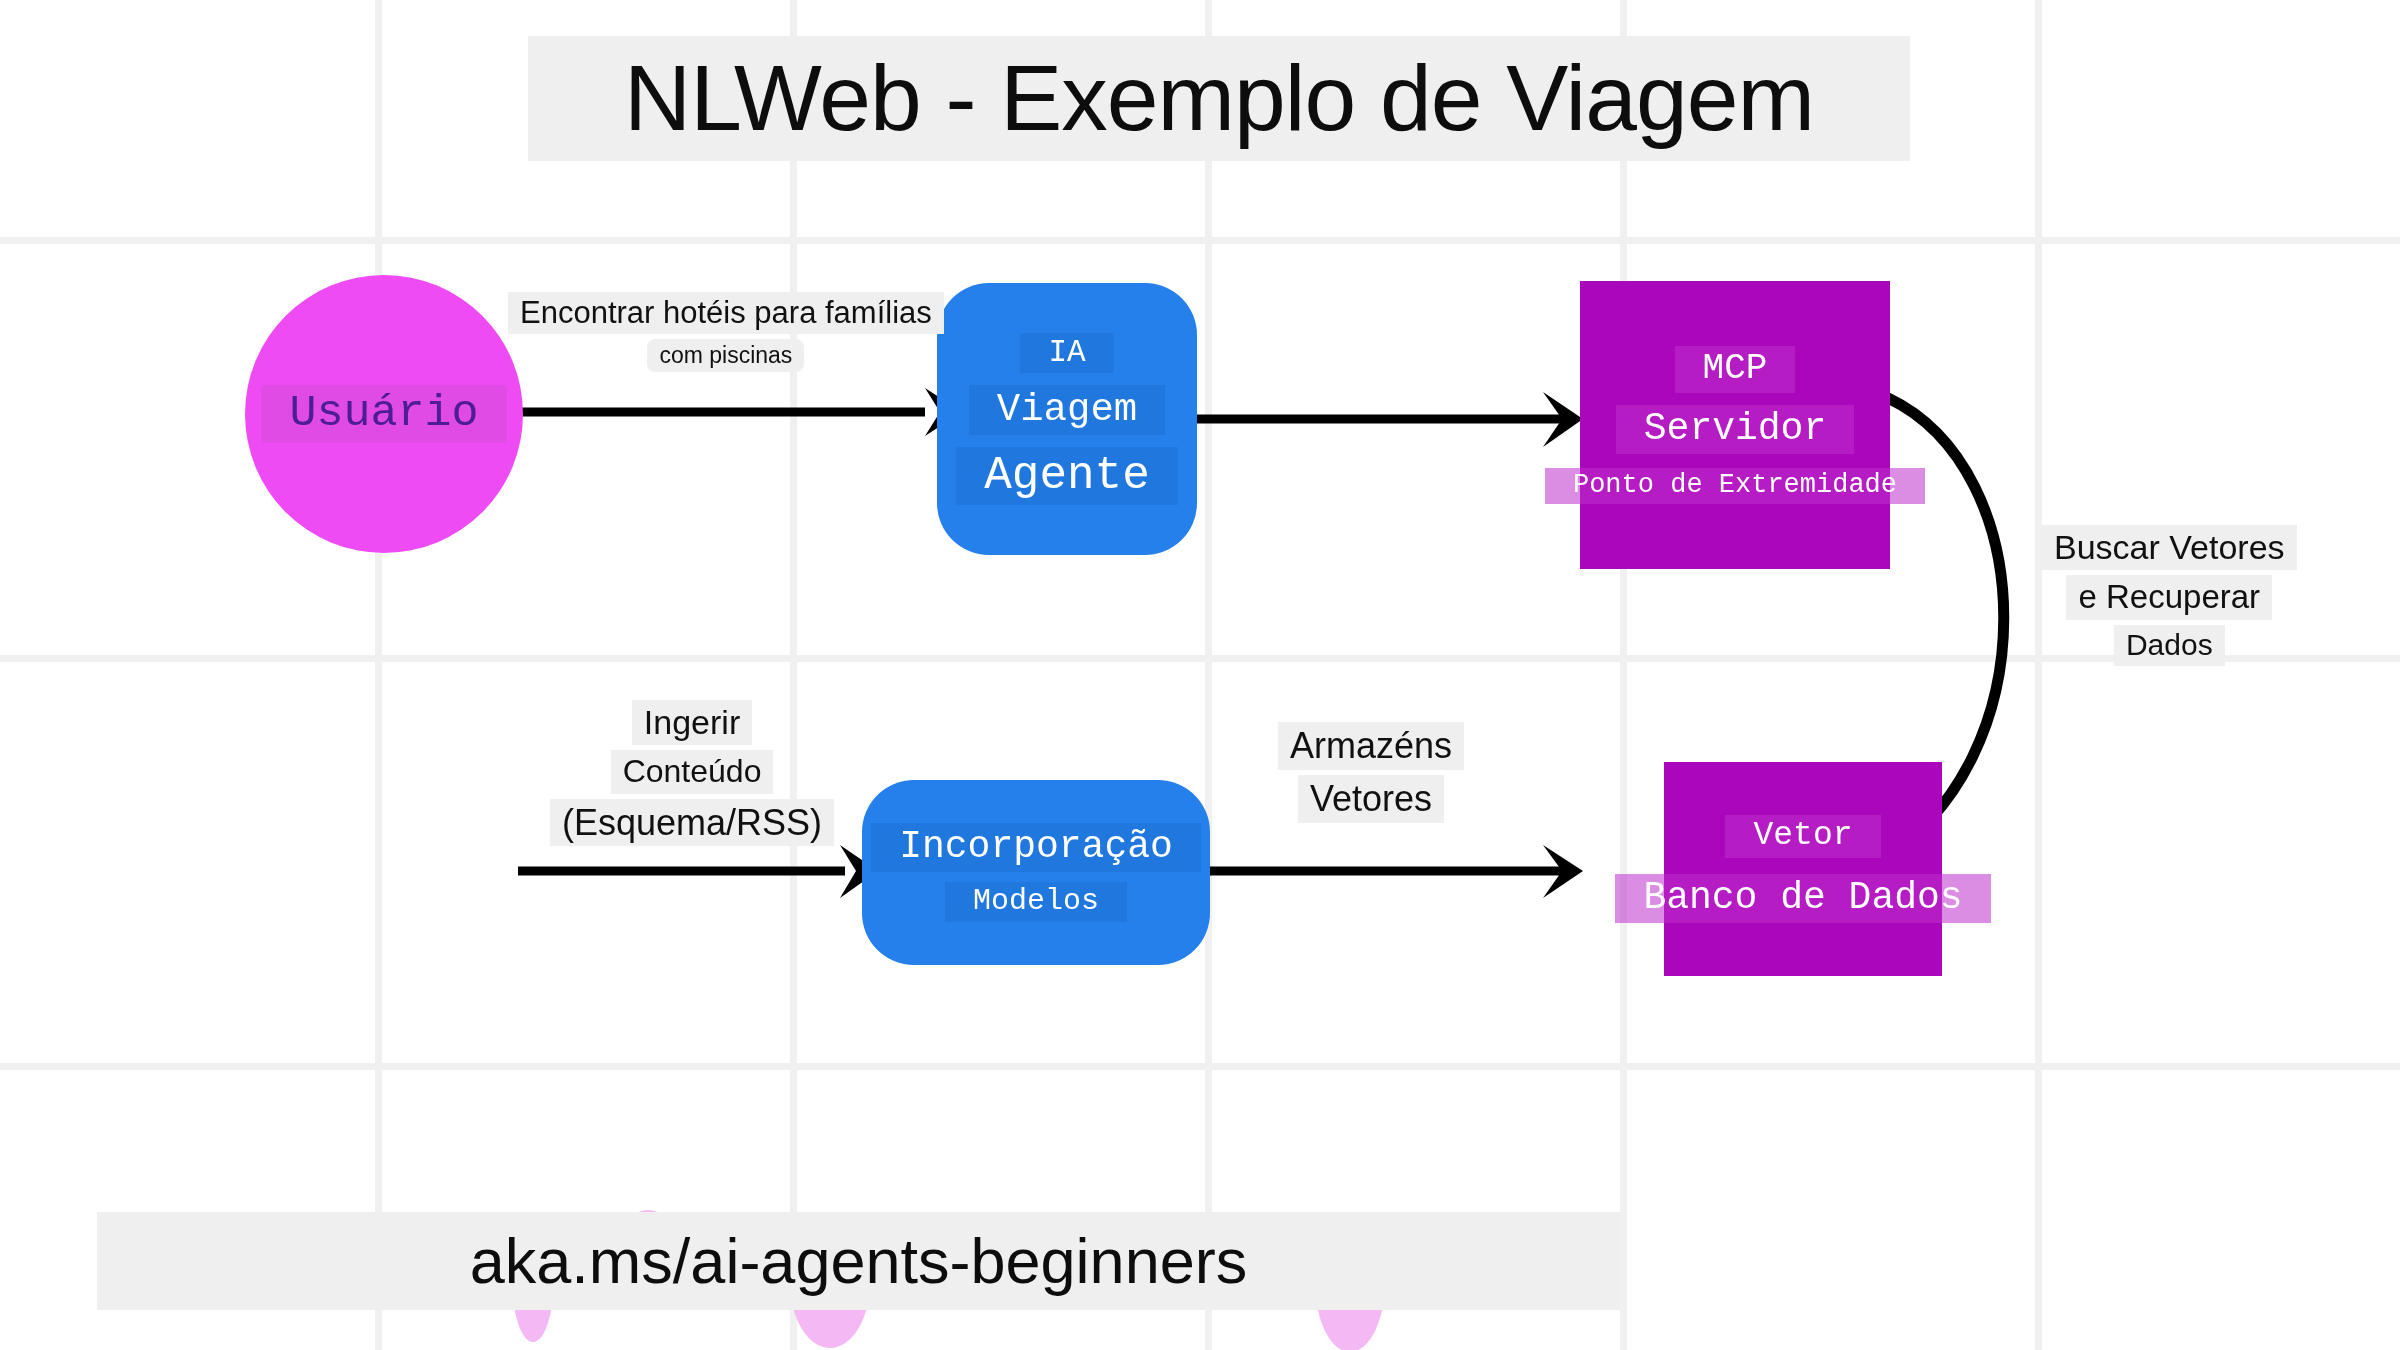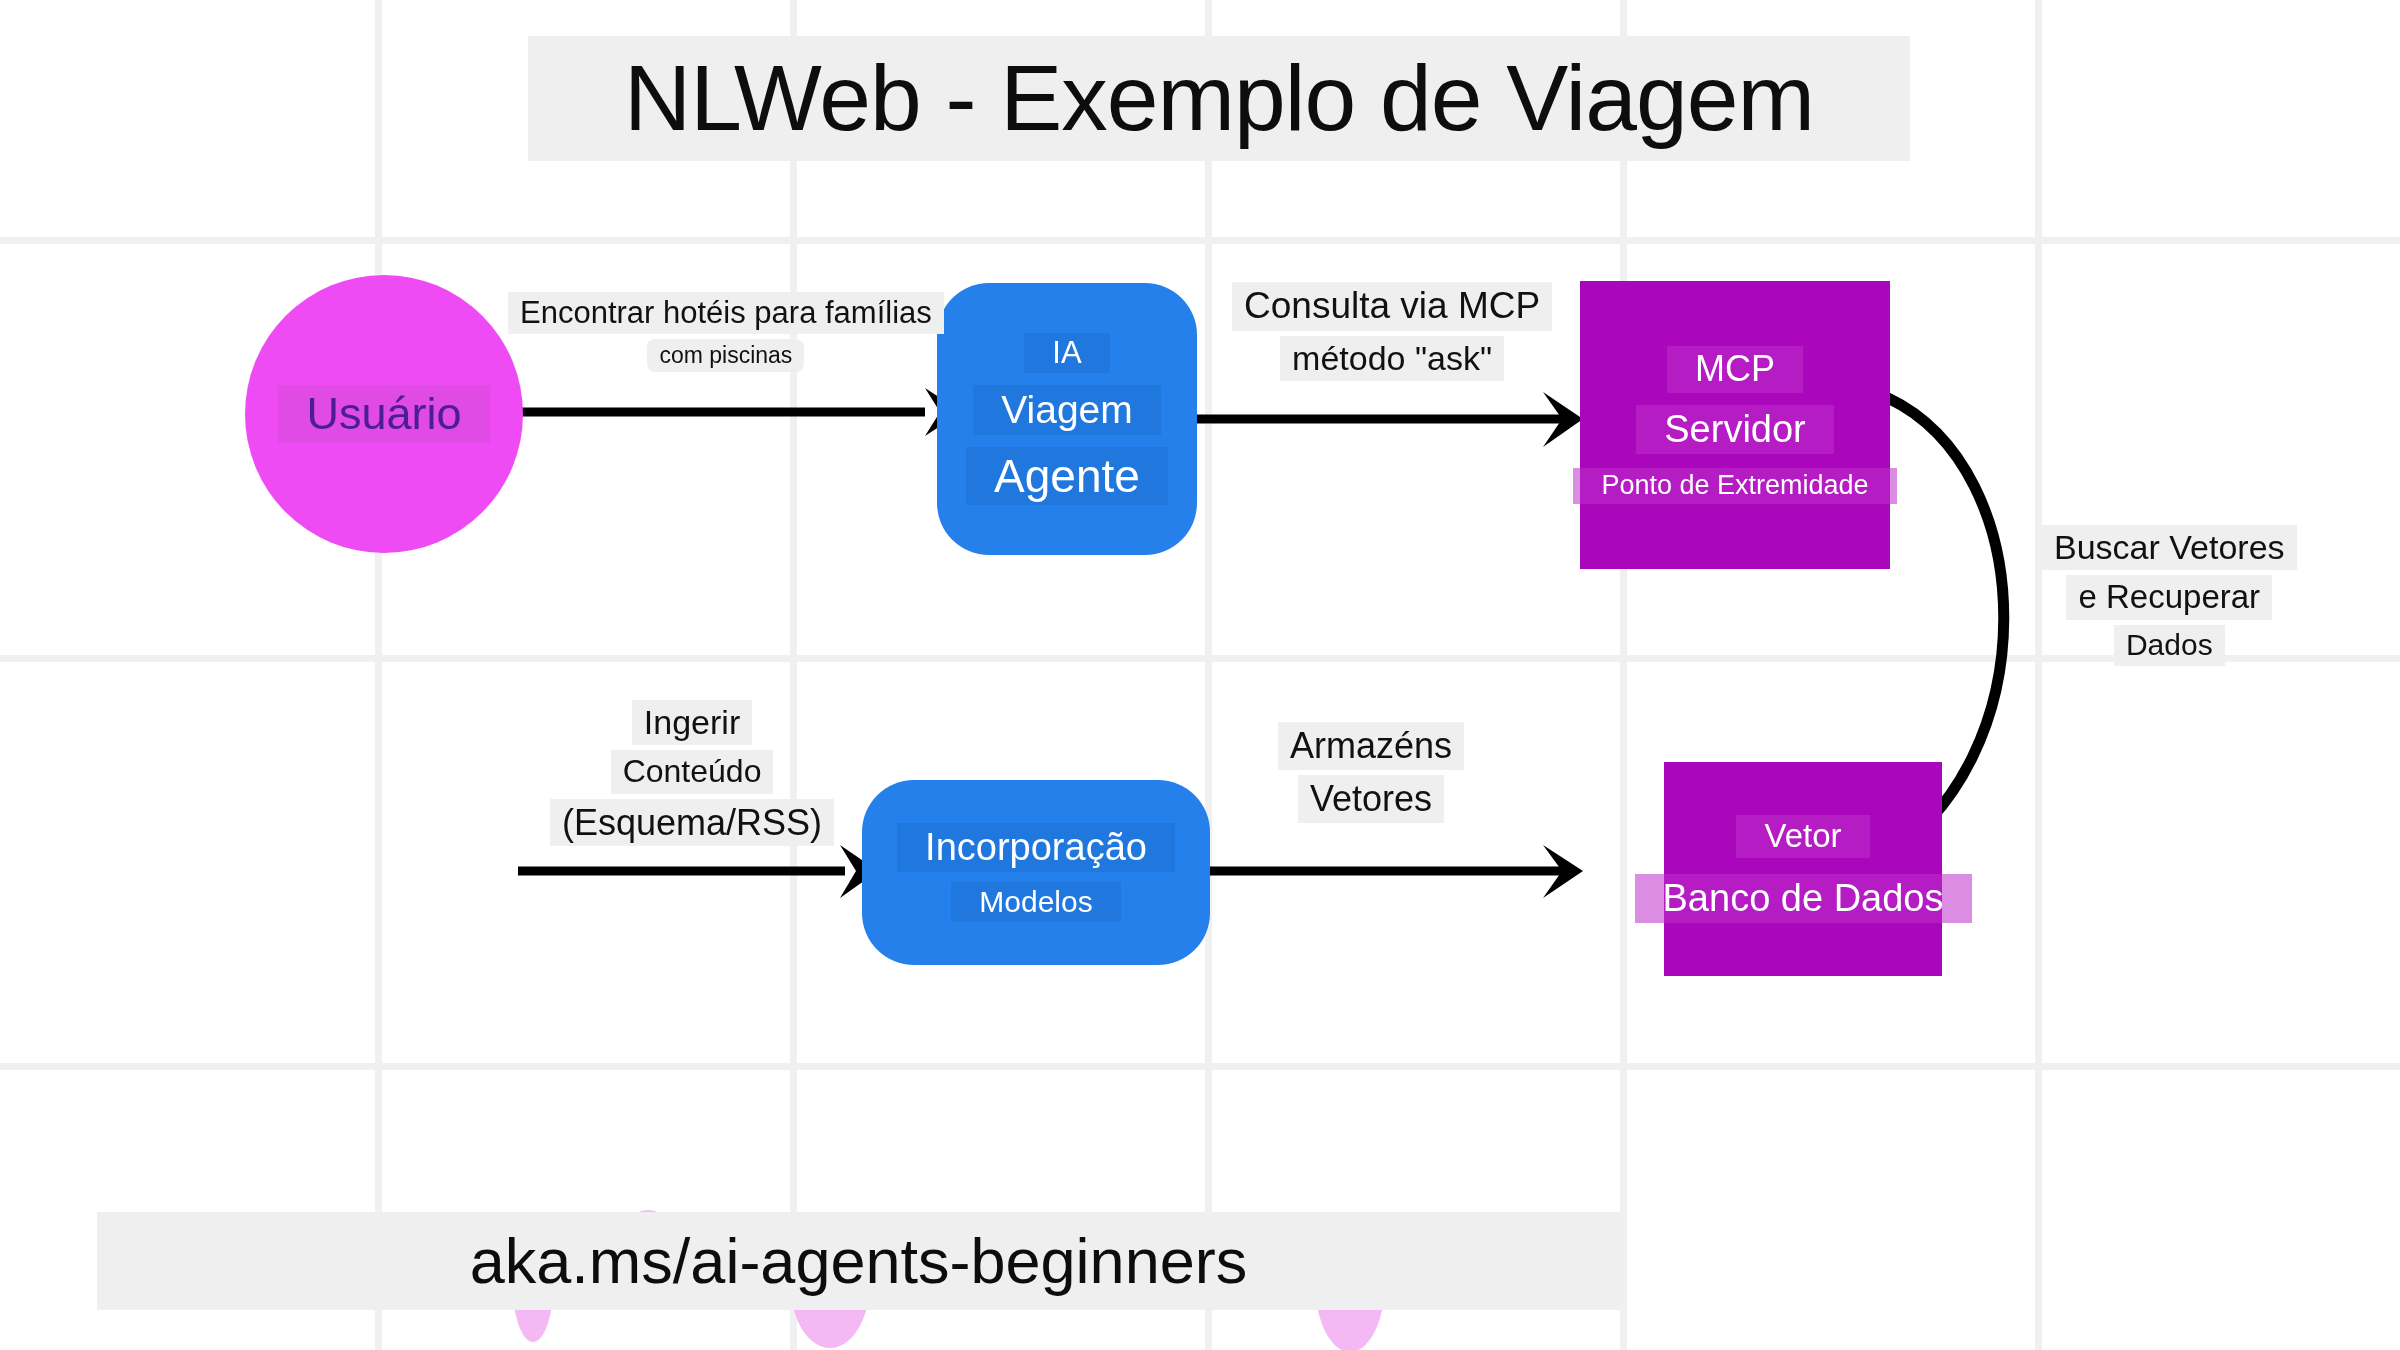--- a/index.html
+++ b/index.html
@@ -85,20 +85,21 @@
   }
   .rect-node {
     background: #aa06bb;
   }
 
   .node-line {
     display: block;
     line-height: 1.18;
     white-space: nowrap;
     padding: 2px 28px;
+    font-family: Liberation Mono, monospace;
   }
   .circle-node .node-line {
     color: #4c1d95;
     background: rgba(214, 74, 219, 0.62);
   }
   .rounded-node .node-line {
     color: #ffffff;
     background: rgba(23, 107, 202, 0.42);
   }
   .rect-node .node-line {
@@ -248,24 +249,20 @@
   <div id="node-vectordb" class="node rect-node">
     <span id="vdb-l1" class="node-line">Vetor</span>
     <span id="vdb-l2" class="node-line">Banco de Dados</span>
   </div>
 
   <div id="lbl-user-agent" class="edge-label">
     <span>Encontrar hotéis para famílias</span>
     <span>com piscinas</span>
   </div>
 
-  <div id="lbl-agent-mcp" class="edge-label">
-    <span>Consulta via MCP</span>
-    <span>método "ask"</span>
-  </div>
 
   <div id="lbl-mcp-vdb" class="edge-label">
     <span>Buscar Vetores</span>
     <span>e Recuperar</span>
     <span>Dados</span>
   </div>
 
   <div id="lbl-site-embed" class="edge-label">
     <span>Ingerir</span>
     <span>Conteúdo</span>

